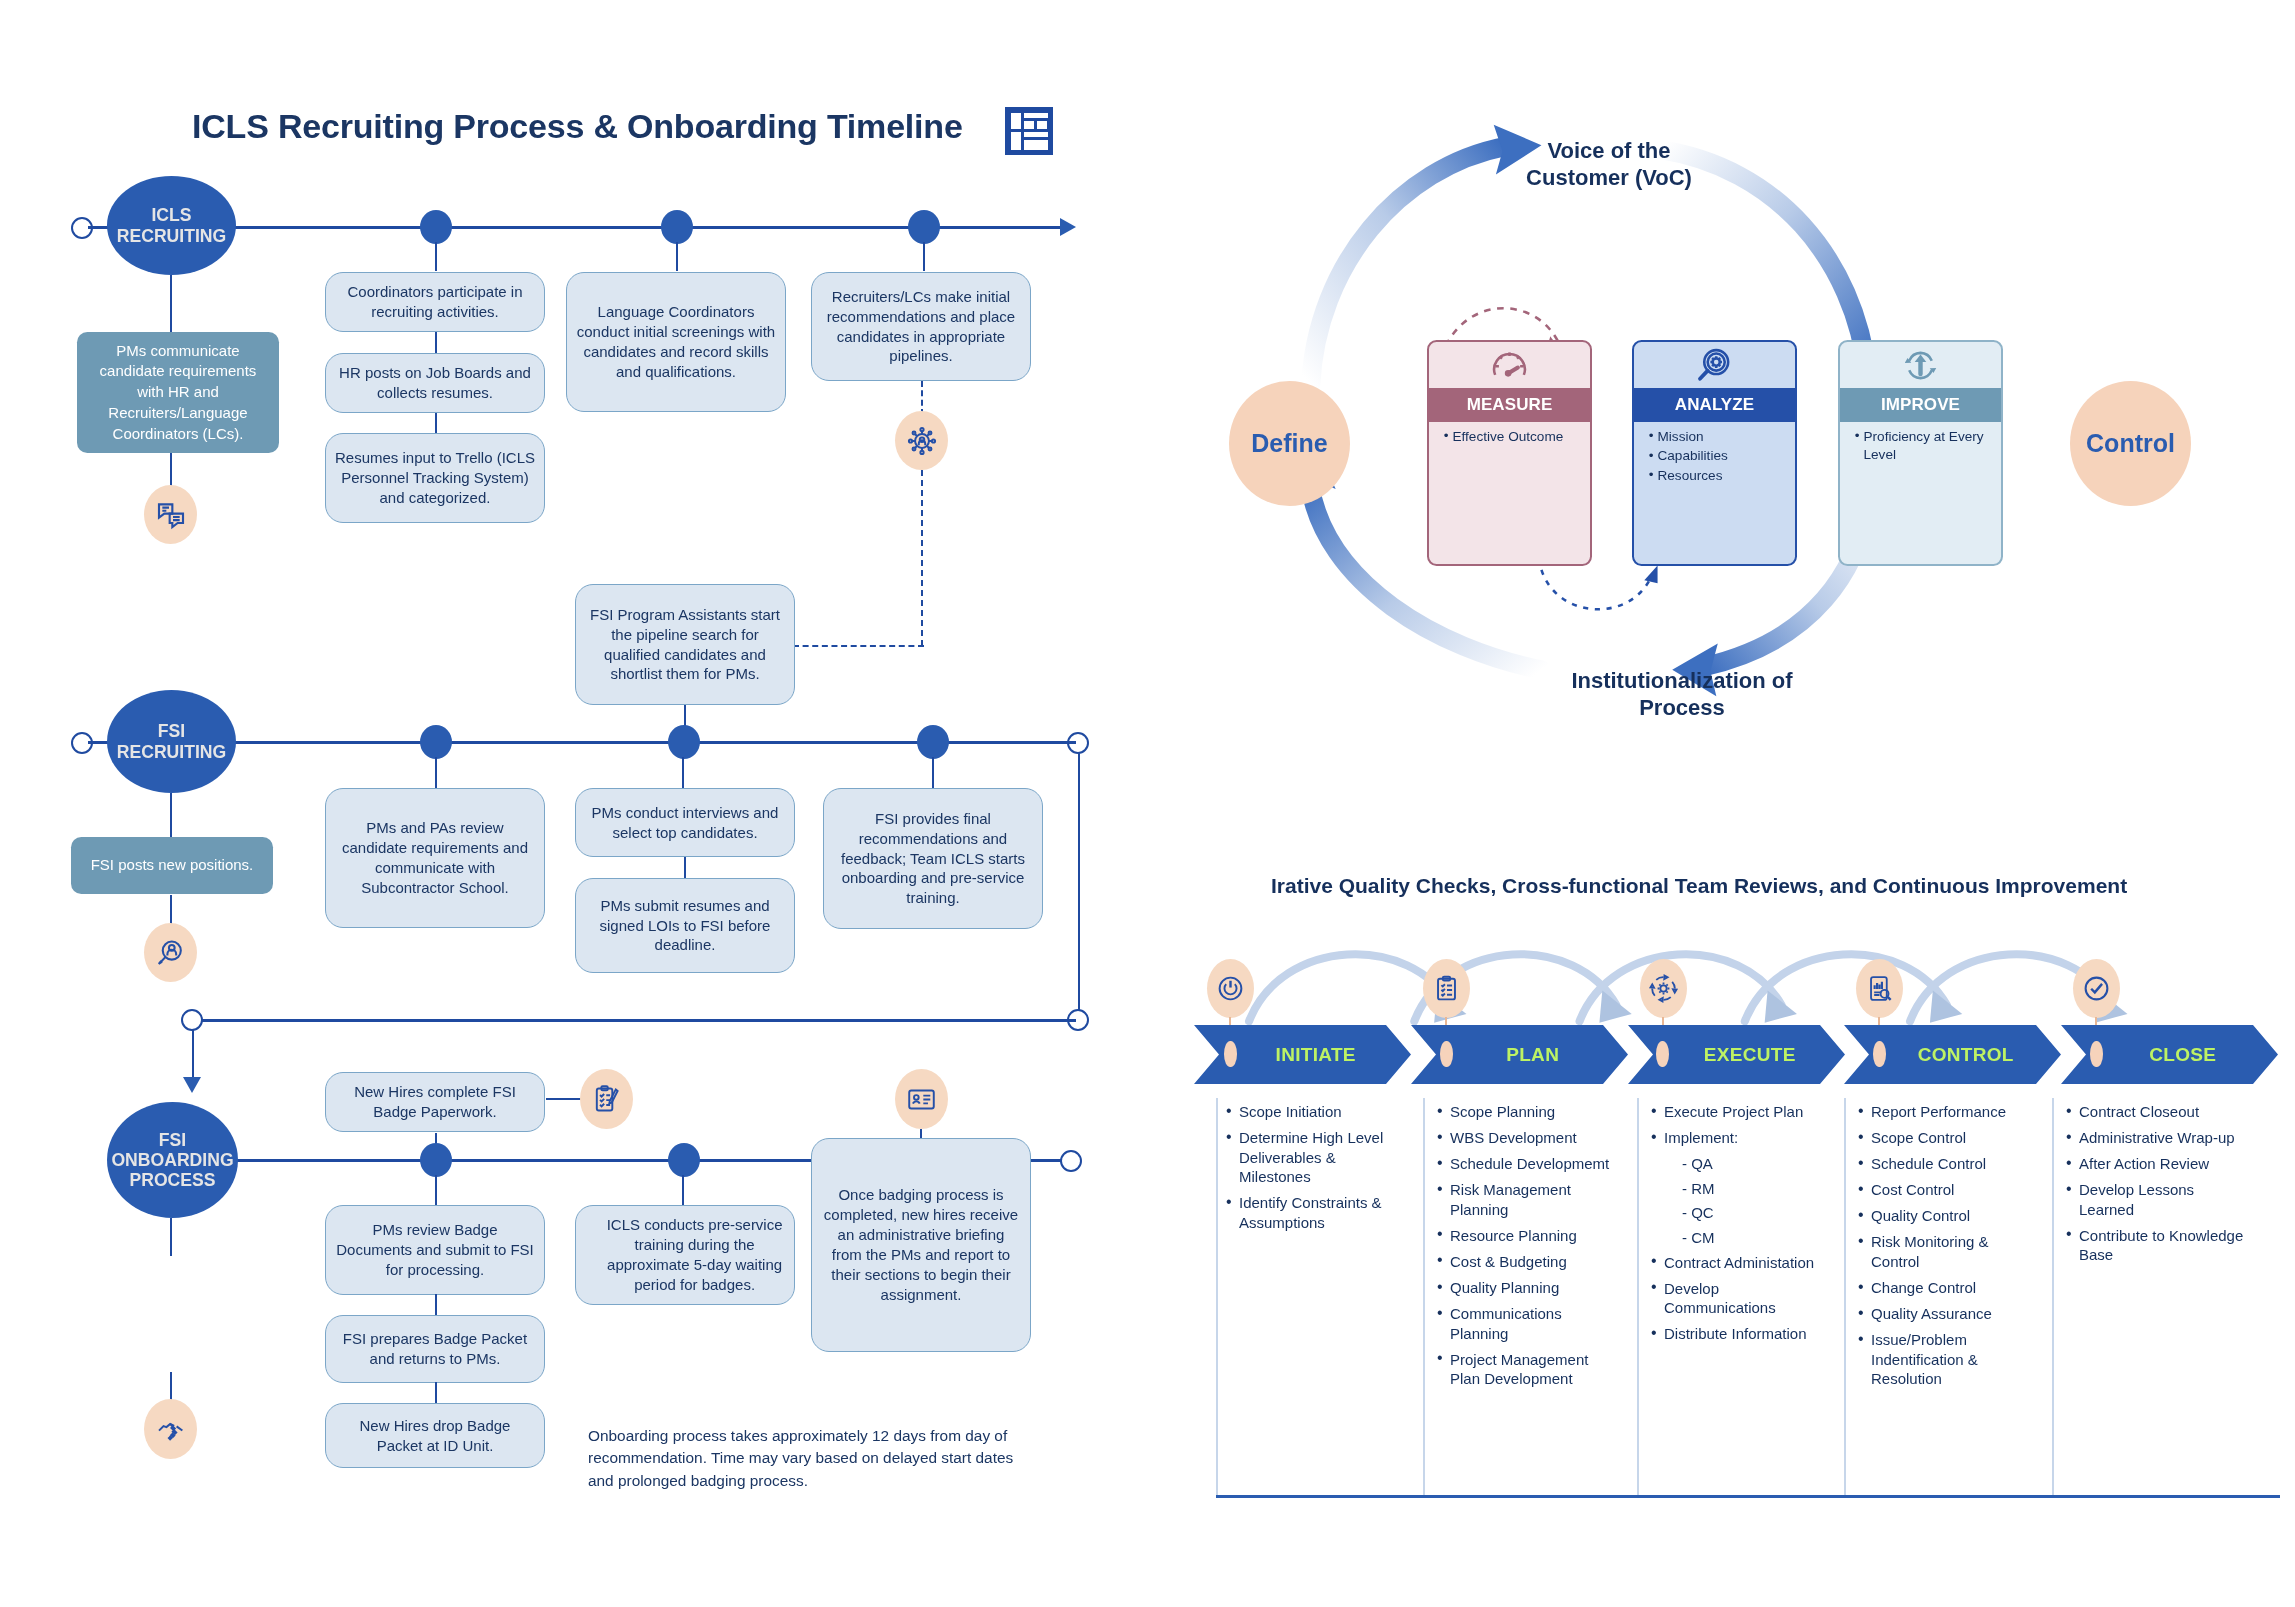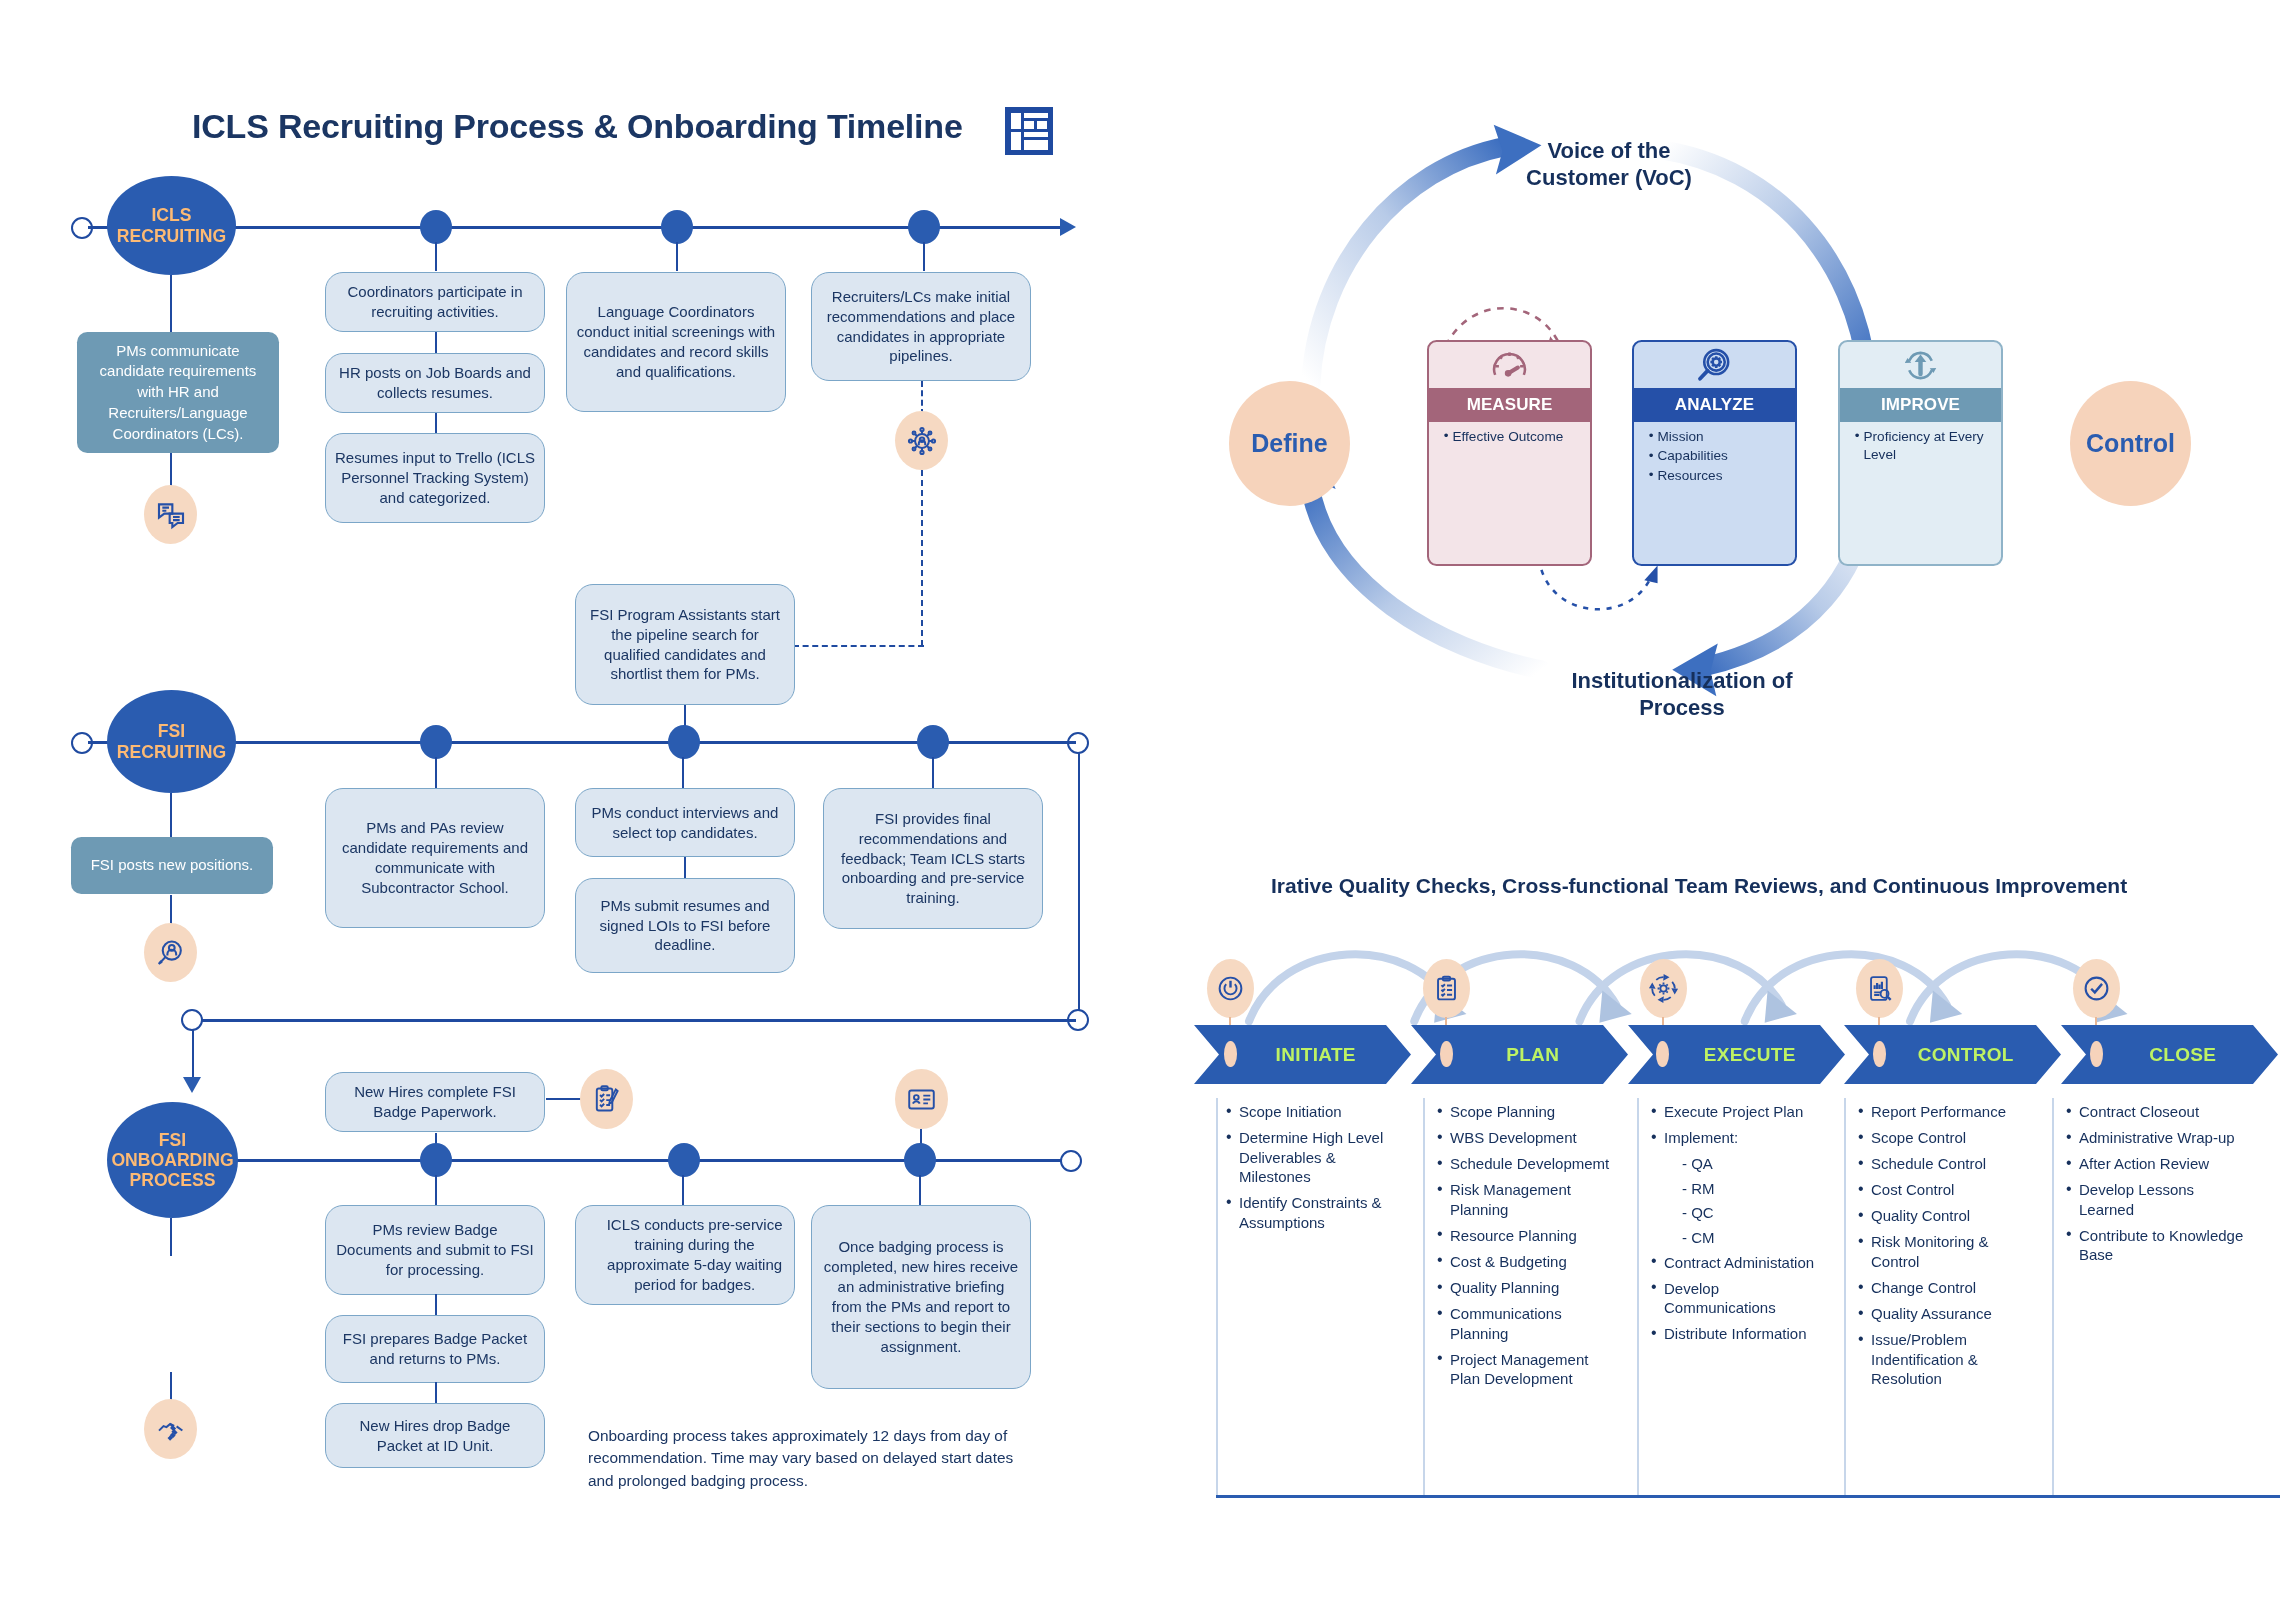--- a/index.html
+++ b/index.html
@@ -8,21 +8,21 @@
   .canvas{position:absolute;inset:0;}
 
   
   .abs{position:absolute;box-sizing:border-box;}
 
   
   .title{font-size:34px;font-weight:bold;color:#1b3663;letter-spacing:-0.2px;white-space:nowrap;}
   .logo{width:48px;height:48px;background:#1f4aa0;position:absolute;}
   .logo i{position:absolute;background:#ffffff;display:block;}
 
-  .hub{border-radius:50%;background:#2a5cb0;color:#fdba74;display:flex;align-items:center;
+  .hub{border-radius:50%;background:#2a5cb0;color:#e5e5e5;display:flex;align-items:center;
        justify-content:center;text-align:center;font-weight:bold;line-height:1.15;}
   .hub span{display:block;}
 
   .axis{background:#1f4aa0;height:2.9px;}
   .vline{background:#1f4aa0;width:2.2px;}
   .node{background:#2a5cb0;border-radius:50%;}
   .ring{border:2.9px solid #1f4aa0;border-radius:50%;background:#fff;box-sizing:border-box;}
   .arrowhead{width:0;height:0;border-left:16px solid #2a5cb0;border-top:9.5px solid transparent;border-bottom:9.5px solid transparent;}
   .arrowdown{width:0;height:0;border-top:16px solid #2a5cb0;border-left:9.5px solid transparent;border-right:9.5px solid transparent;}
 
@@ -250,21 +250,21 @@
   </div>
 
   <div class="abs card" style="left:325px;top:1205px;width:220px;height:90px;">PMs review Badge Documents and submit to FSI for processing.</div>
   <div class="abs vline" style="left:435px;top:1294px;height:20.6px;"></div>
   <div class="abs card" style="left:325px;top:1315px;width:220px;height:68px;">FSI prepares Badge Packet and returns to PMs.</div>
   <div class="abs vline" style="left:435px;top:1382px;height:20.6px;"></div>
   <div class="abs card" style="left:325px;top:1403px;width:220px;height:65px;">New Hires drop Badge Packet at ID Unit.</div>
 
   <div class="abs card" style="left:575px;top:1205px;width:220px;height:100px;padding-left:28px;">ICLS conducts pre-service training during the approximate 5-day waiting period for badges.</div>
 
-  <div class="abs card" style="left:811px;top:1205px;width:220px;height:184px;">Once badging process is completed, new hires receive an administrative briefing from the PMs and report to their sections to begin their assignment.</div>
+  <div class="abs card" style="left:811px;top:1138px;width:220px;height:214px;">Once badging process is completed, new hires receive an administrative briefing from the PMs and report to their sections to begin their assignment.</div>
 
   <div class="abs note" style="left:588px;top:1425px;width:455px;">Onboarding process takes approximately 12 days from day of recommendation. Time may vary based on delayed start dates and prolonged badging process.</div>
 
   <svg class="abs" style="left:1249px;top:129px;" width="1014" height="610" viewBox="0 0 1380 830">
     <defs>
       <linearGradient id="gL" x1="0" y1="1" x2="1" y2="0">
         <stop offset="0%" stop-color="#ffffff"></stop>
           <stop offset="55%" stop-color="#b8cbe8"></stop>
           <stop offset="100%" stop-color="#3d6fc0"></stop>
       </linearGradient>

